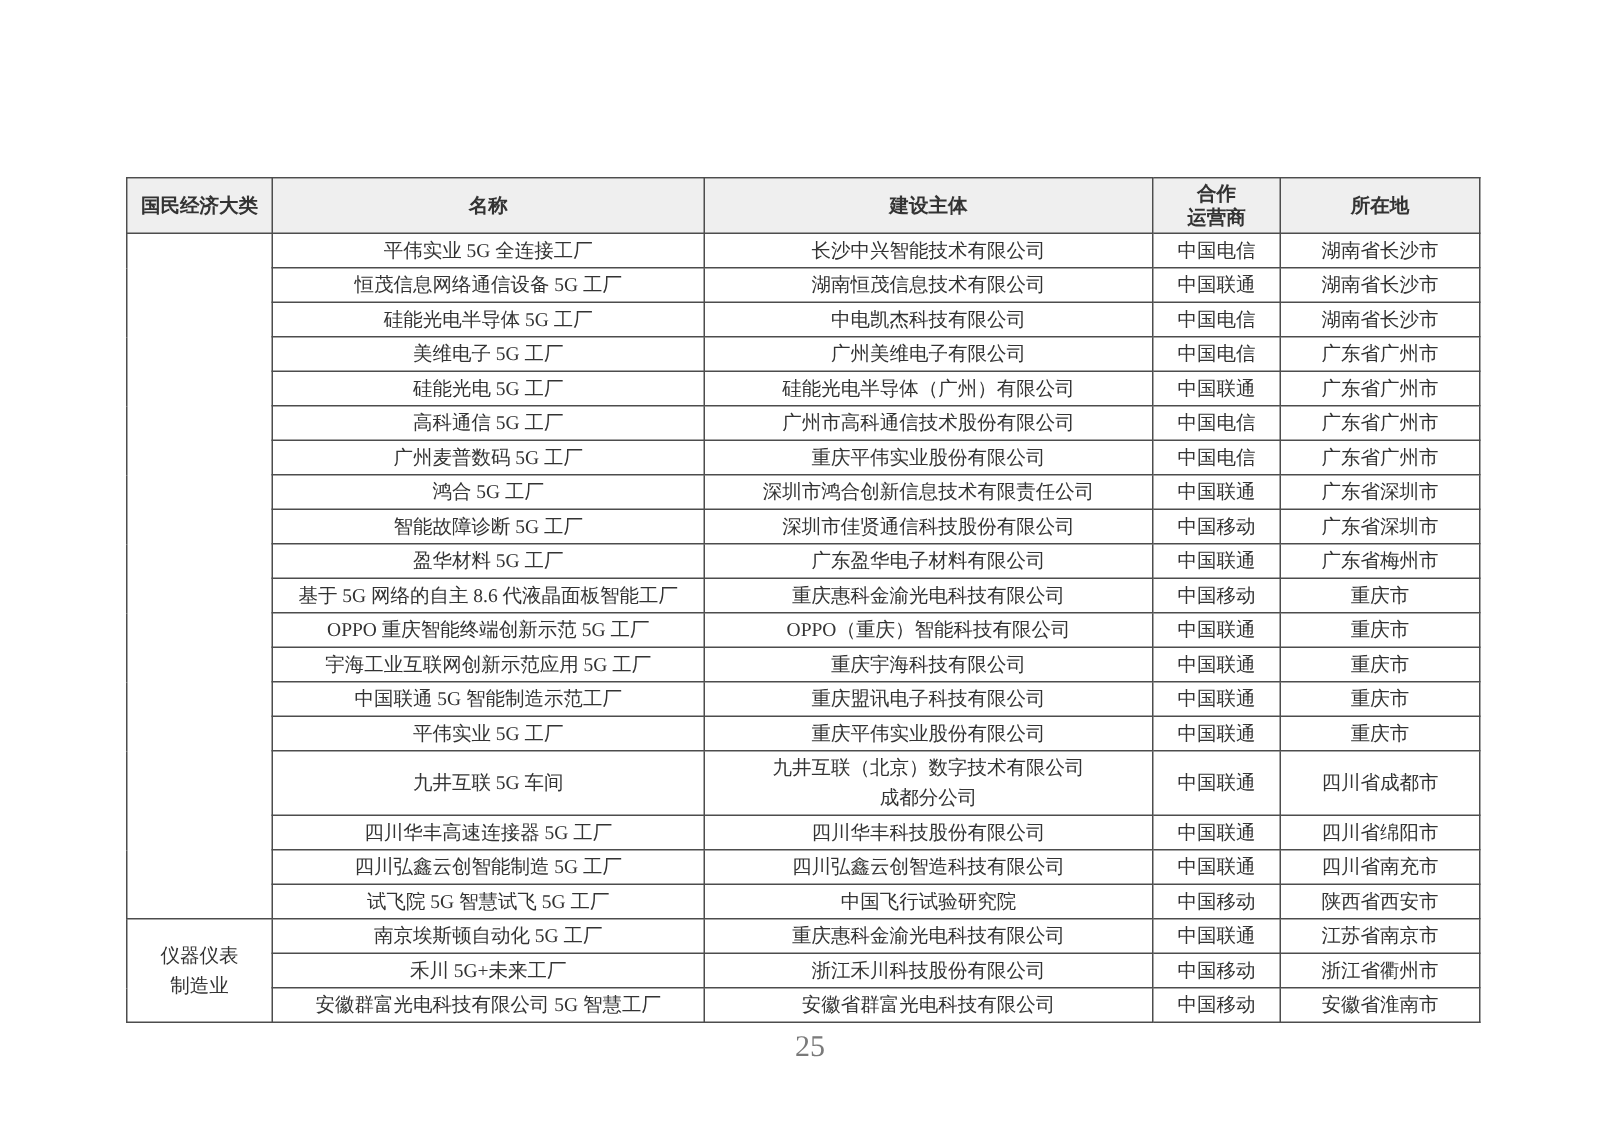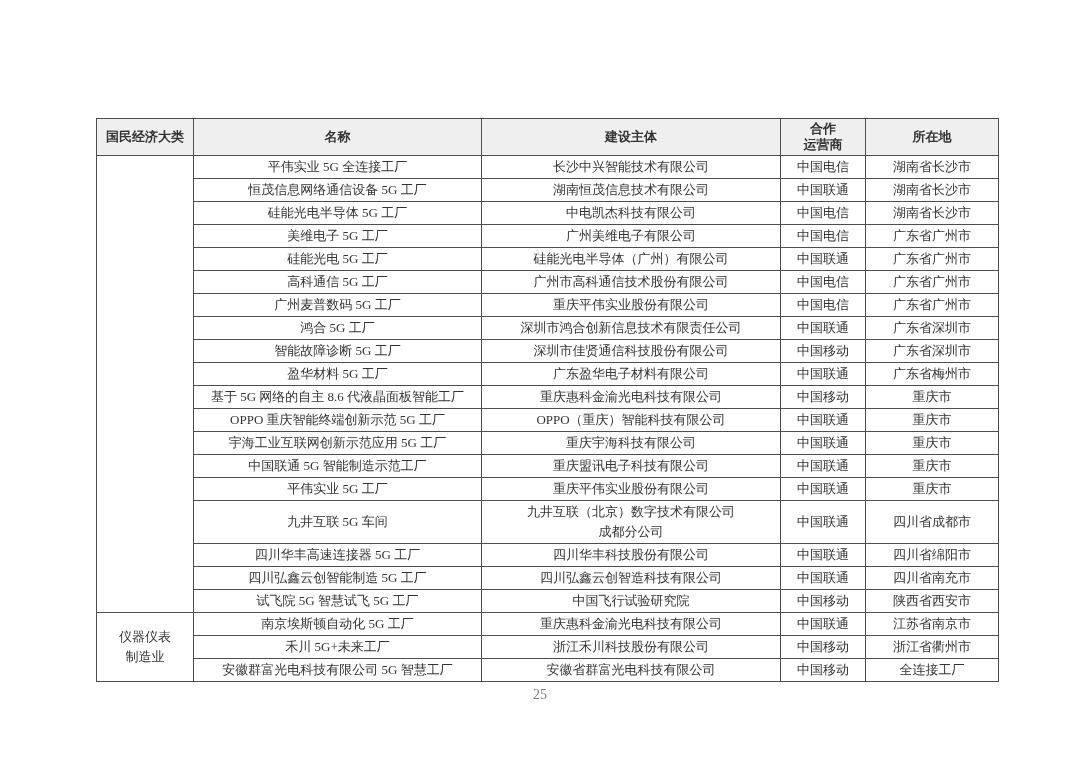--- a/index.html
+++ b/index.html
@@ -10,21 +10,21 @@
   }
   .page {
     position: relative;
     width: 1080px;
     height: 763px;
     background: #ffffff;
     overflow: hidden;
   }
   table.data-table {
     position: absolute;
-    left: 96px;
+    left: 84px;
     top: 118px;
     width: 902px;
     border-collapse: collapse;
     table-layout: fixed;
   }
   .data-table th,
   .data-table td {
     border: 1px solid #4d4d4d;
     text-align: center;
     vertical-align: middle;
@@ -47,21 +47,21 @@
   }
   .cat-cell {
     line-height: 22px;
   }
   .page-number {
     position: absolute;
     left: 0;
     right: 0;
     top: 687px;
     text-align: center;
-    font-size: 14px;
+    font-size: 20px;
     color: #7a7a7a;
   }
 </style>
 </head>
 <body>
 
 <div class="page">
 
   <table class="data-table">
     <colgroup>
@@ -209,20 +209,20 @@
         <tr>
           <td class="name-cell">禾川 5G+未来工厂</td>
           <td class="builder-cell">浙江禾川科技股份有限公司</td>
           <td class="operator-cell">中国移动</td>
           <td class="location-cell">浙江省衢州市</td>
         </tr>
         <tr>
           <td class="name-cell">安徽群富光电科技有限公司 5G 智慧工厂</td>
           <td class="builder-cell">安徽省群富光电科技有限公司</td>
           <td class="operator-cell">中国移动</td>
-          <td class="location-cell">全连接工厂</td>
+          <td class="location-cell">安徽省淮南市</td>
         </tr>
       </tbody>
   </table>
 
   <div class="page-number">25</div>
 
 </div>
 
 </body></html>

